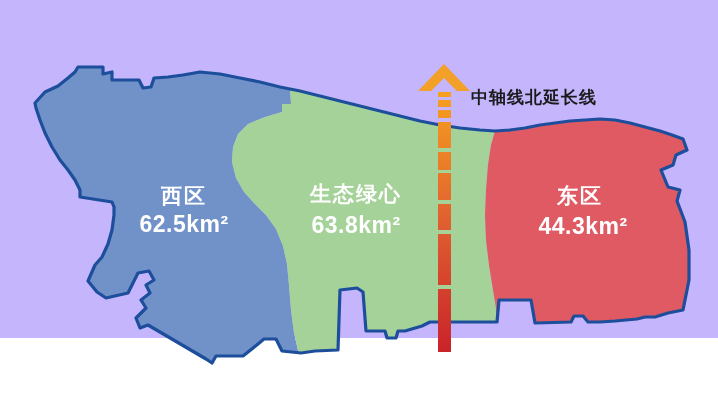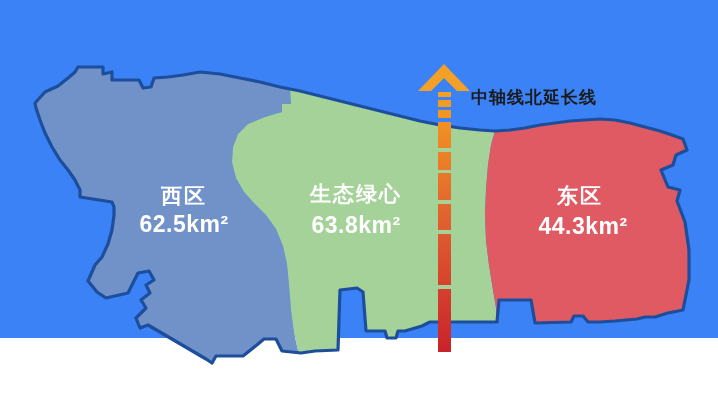--- a/index.html
+++ b/index.html
@@ -8,21 +8,21 @@
     background: #ffffff;
     width: 718px;
     height: 407px;
     overflow: hidden;
     font-family: "Liberation Sans", "DejaVu Sans", sans-serif;
   }
   .stage {
     position: relative;
     width: 718px;
     height: 338px;
-    background: #3b82f6;
+    background: #c4b5fd;
   }
   svg { display: block; }
   .region-name {
     font-size: 21px;
     font-weight: 700;
     letter-spacing: 2px;
   }
   .region-area {
     font-size: 23px;
     font-weight: 700;

